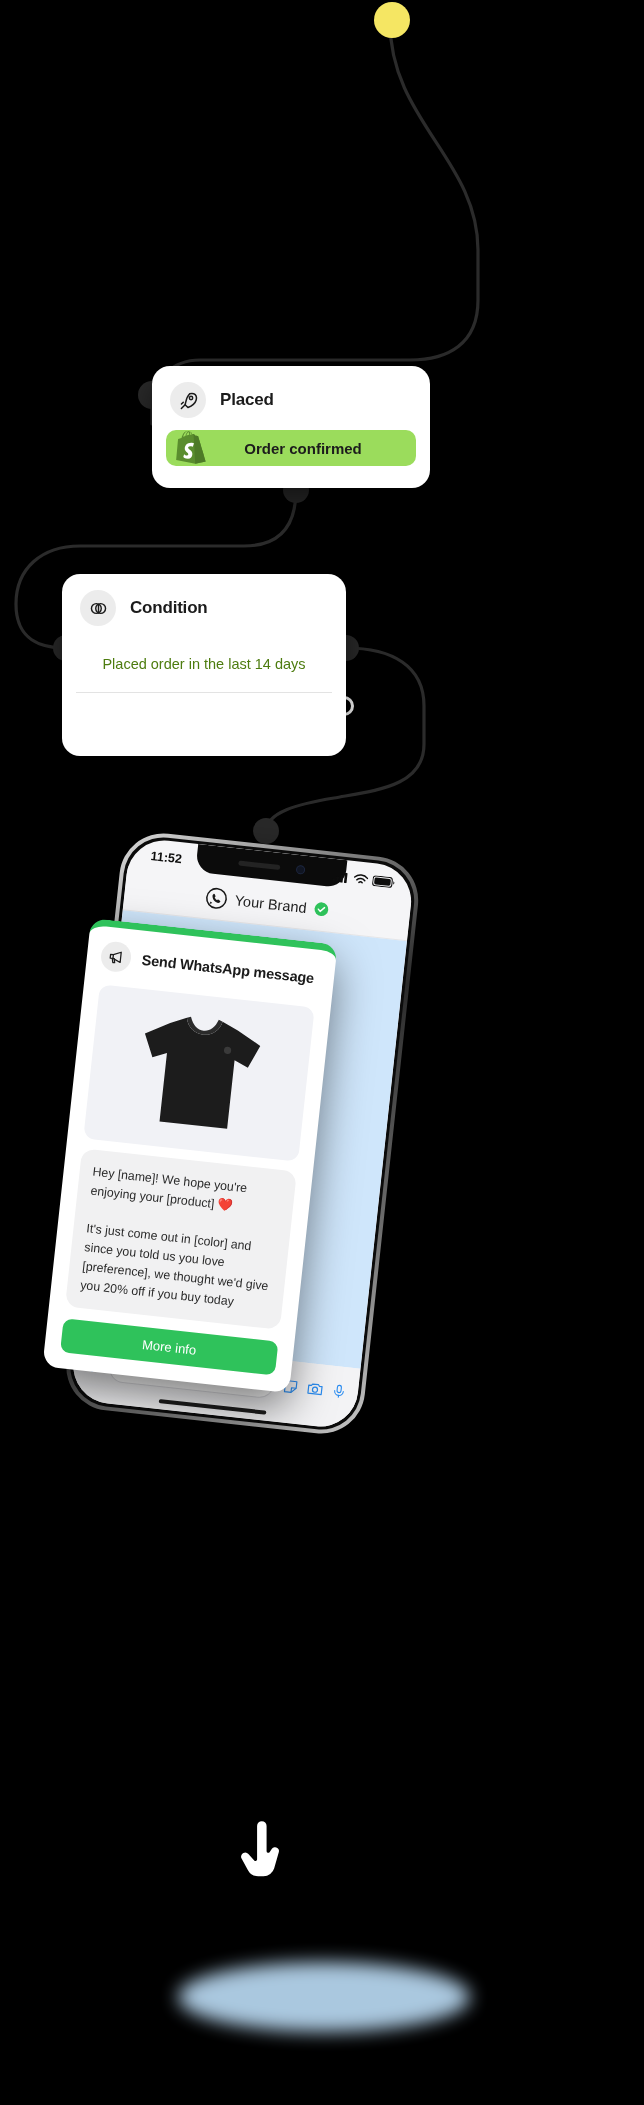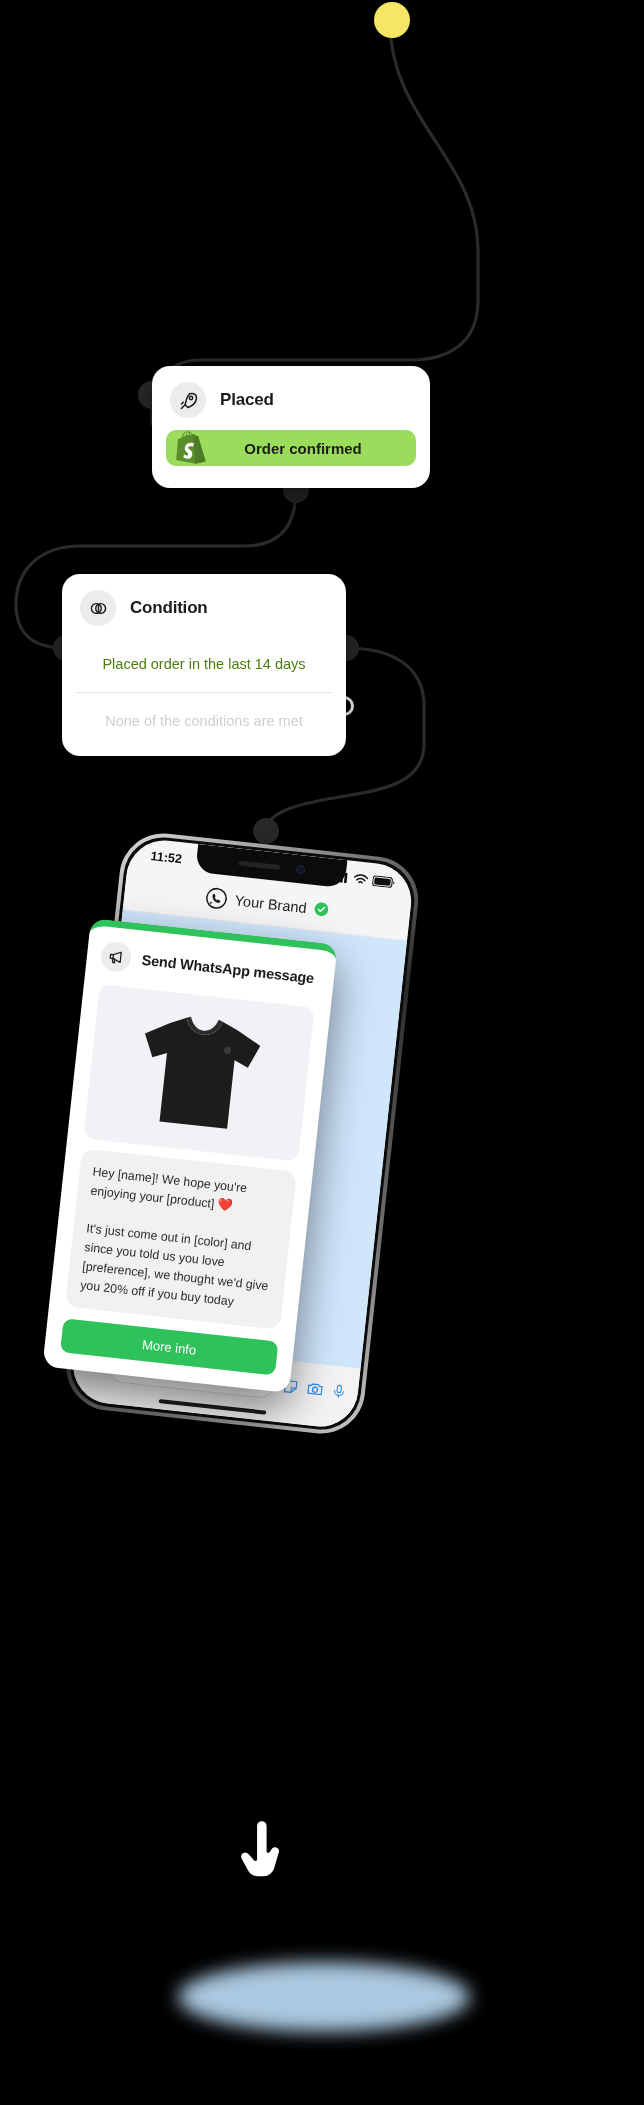--- a/index.html
+++ b/index.html
@@ -402,21 +402,20 @@
           <circle cx="9.3" cy="12" r="6.2"></circle>
           <circle cx="14.7" cy="12" r="6.2"></circle>
           <path d="M12 6.2v11.6" stroke-width="1.8"></path>
         </svg>
       </span>
       <span class="card-title">Condition</span>
     </div>
 
     <div class="cond-row met">Placed order in the last 14 days</div>
     <div class="cond-divider"></div>
-    <div class="cond-row unmet">None of the conditions are met</div>
   </div>
 
   <div id="phone-wrap">
     <div id="phone-body">
       <div id="phone-inner">
         <div id="phone-screen">
 
           <div id="notch">
             <span class="speaker"></span>
             <span class="cam"></span>

